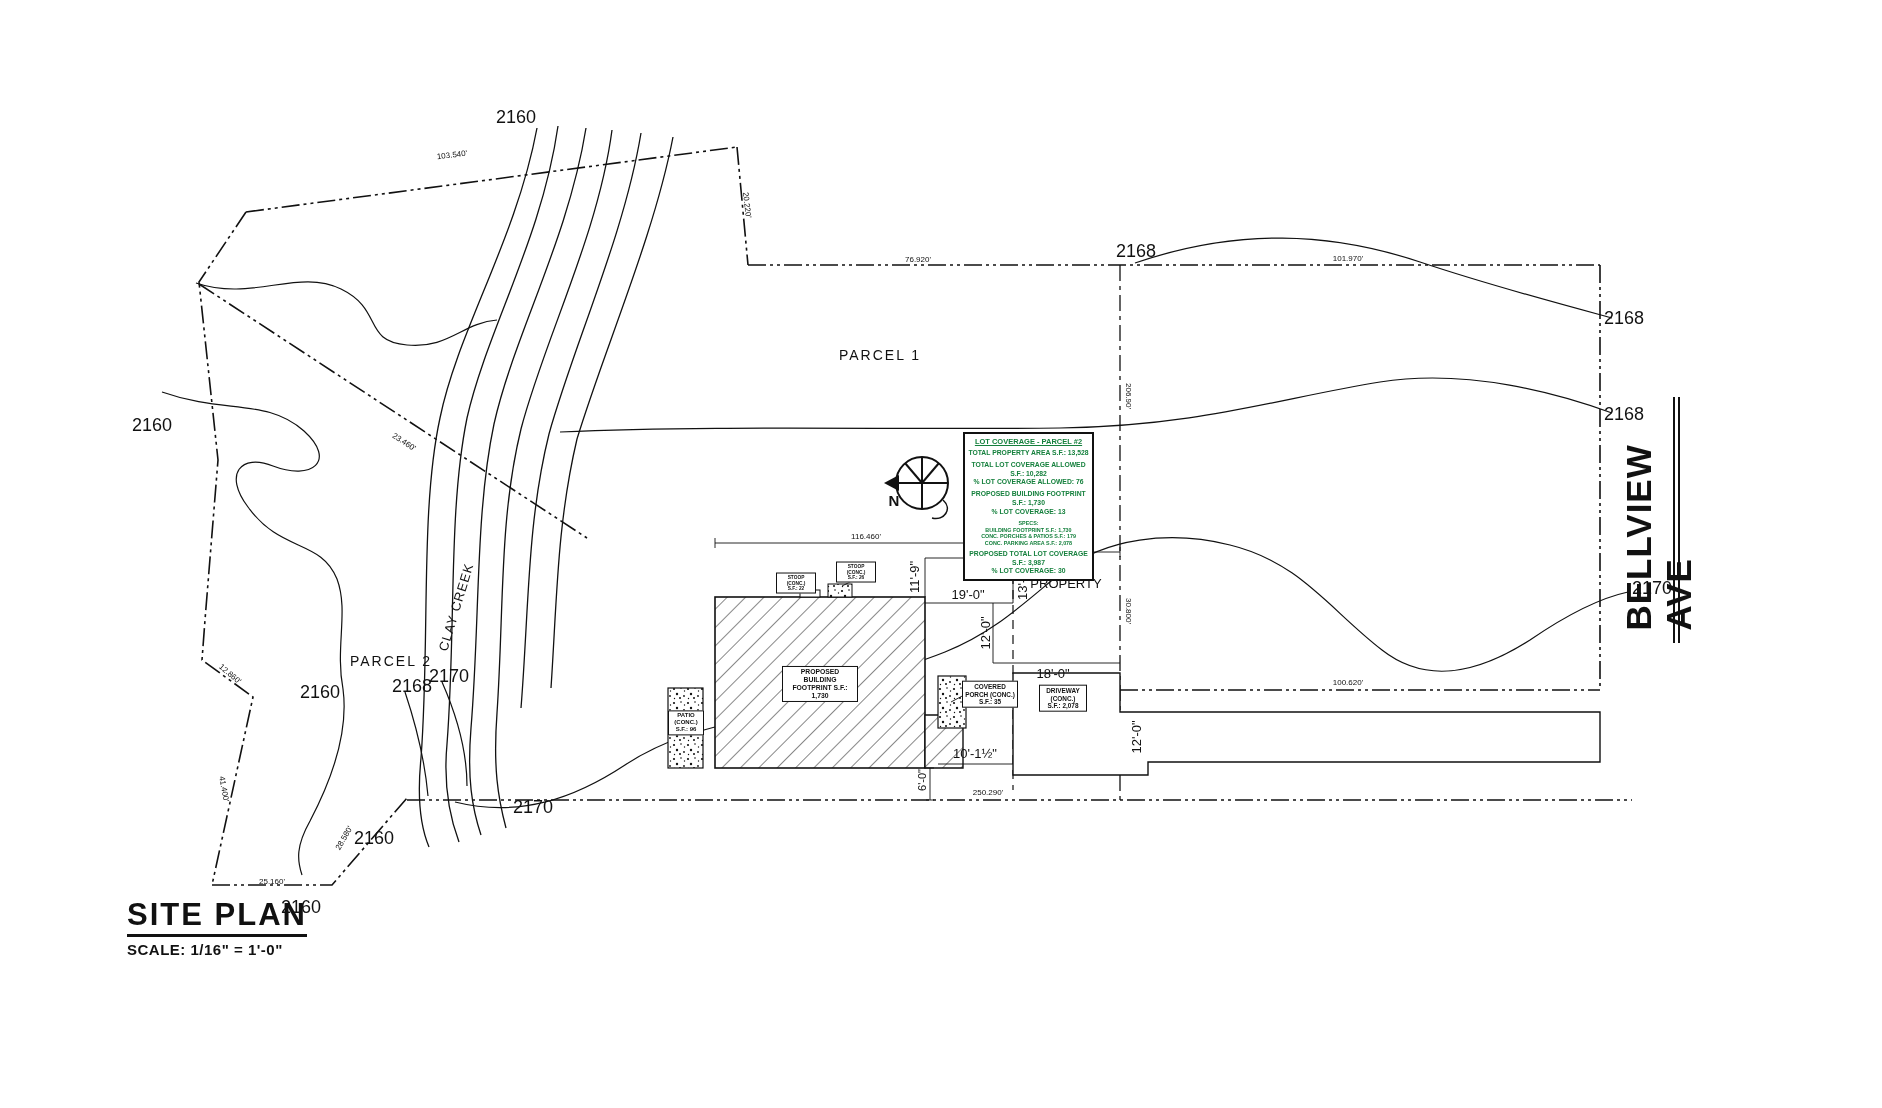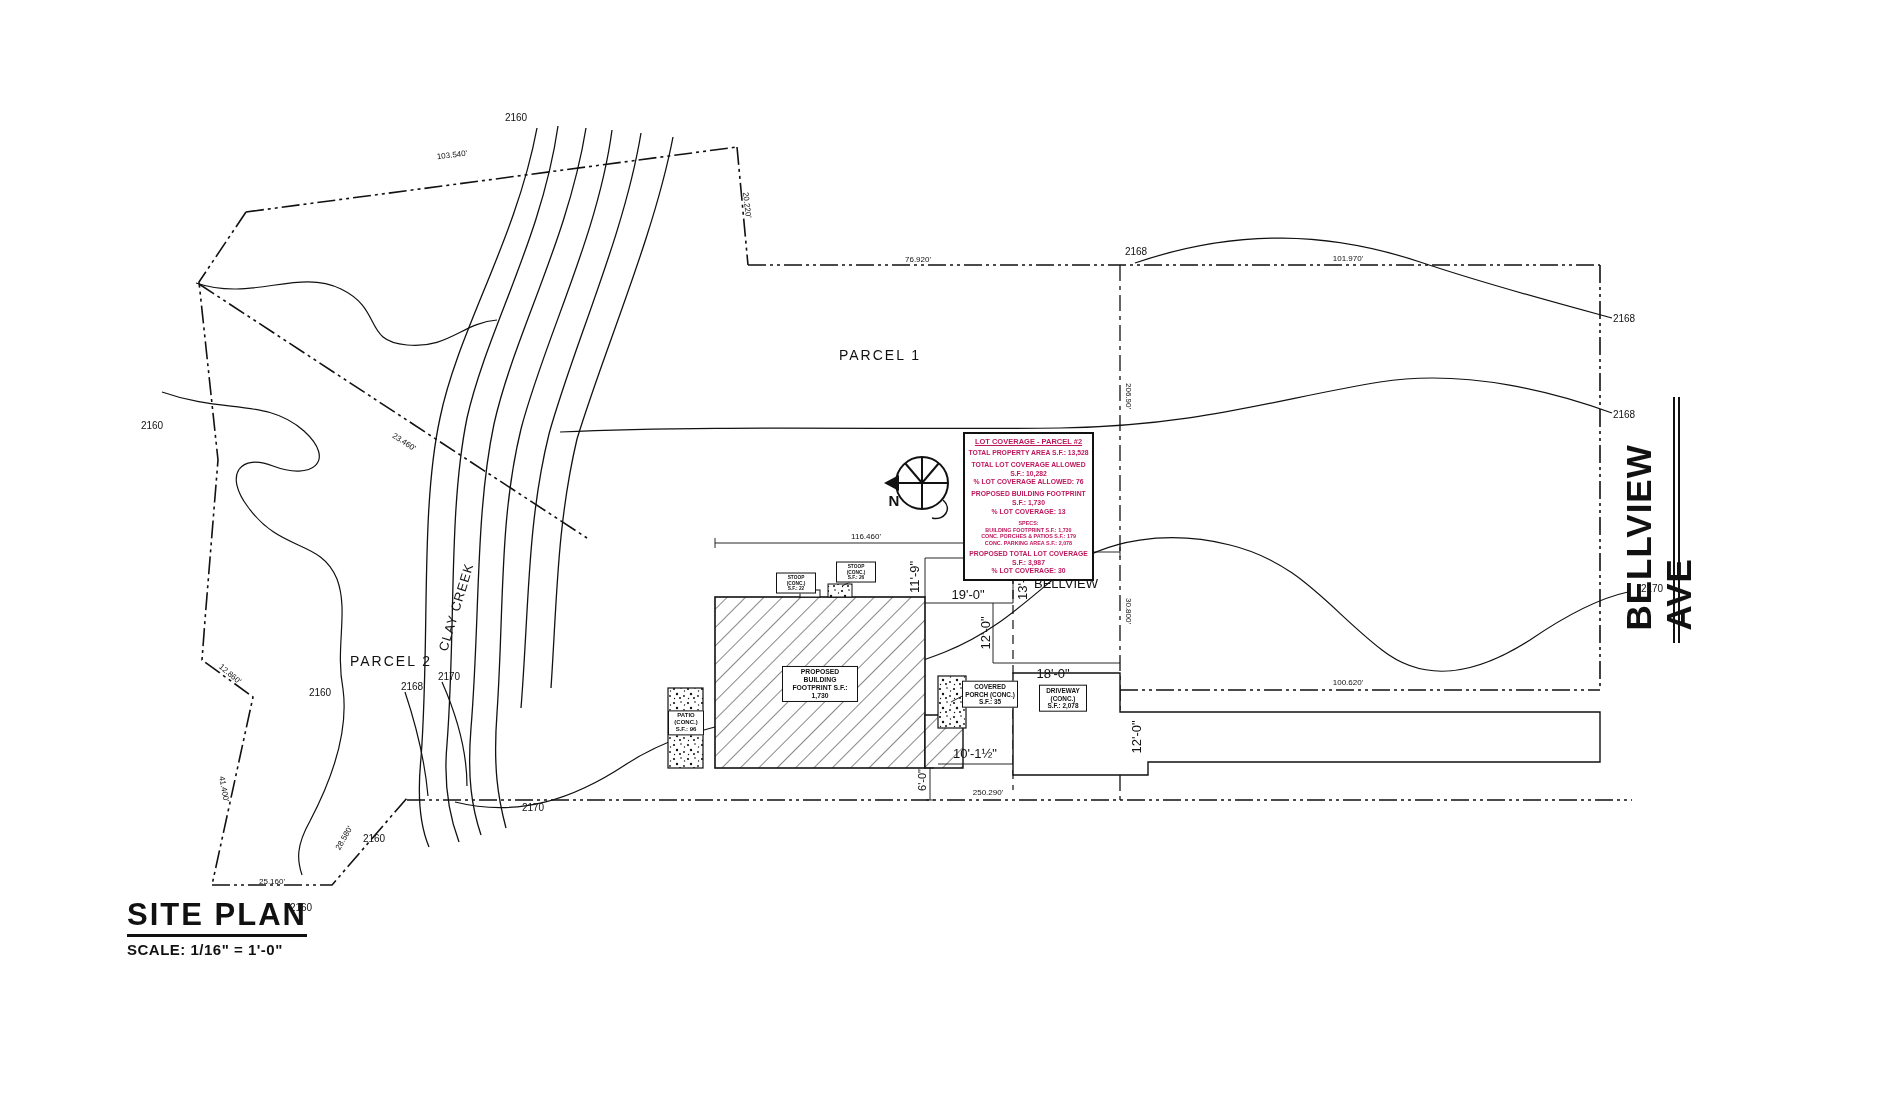--- a/index.html
+++ b/index.html
@@ -3,32 +3,32 @@
 <meta charset="utf-8">
 <style>
   html,body{margin:0;padding:0;background:#fff;}
   .sheet{position:relative;width:1882px;height:1108px;background:#ffffff;overflow:hidden;
          font-family:"Liberation Sans",sans-serif;color:#111;}
   svg.lines{position:absolute;left:0;top:0;}
   .t{position:absolute;white-space:nowrap;color:#111;transform:translate(-50%,-50%);}
   .lbox{position:absolute;transform:translate(-50%,-50%);border:1px solid #111;background:#fff;
         text-align:center;line-height:1.18;font-weight:bold;padding:1px 2px;color:#111;}
   .covtable{position:absolute;left:963px;top:432px;width:131px;border:2px solid #111;background:#fff;
-            text-align:center;color:#be185d;padding:2px 1px 3px;box-sizing:border-box;}
+            text-align:center;color:#15803d;padding:2px 1px 3px;box-sizing:border-box;}
   .covtable .tt{font-size:7.5px;font-weight:bold;text-decoration:underline;margin:1px 0 3px;}
   .covtable .r{font-size:6.8px;font-weight:bold;line-height:1.3;}
   .covtable .sp{font-size:5.4px;font-weight:bold;line-height:1.25;}
   .covtable .gap{height:3px;}
   .big-title{position:absolute;left:127px;top:897px;font-size:31px;font-weight:bold;letter-spacing:2px;
              border-bottom:3px solid #111;padding-bottom:1px;text-align:right;}
   .scale-note{position:absolute;left:127px;top:941px;font-size:15px;font-weight:bold;letter-spacing:.5px;}
   .street{position:absolute;left:1659px;top:519px;font-size:35px;font-weight:bold;letter-spacing:1px;
           transform:translate(-50%,-50%) rotate(-90deg);}
   .parcel{font-size:14px;letter-spacing:2px;}
-  .contour{font-size:10px;}
+  .contour{font-size:18px;}
   .dimS{font-size:8px;}
   .dimF{font-size:13px;}
 </style>
 </head>
 <body>
 
 <div class="sheet">
 
   <svg class="lines" width="1882" height="1108" viewBox="0 0 1882 1108">
     <defs>
@@ -163,21 +163,21 @@
   <div class="t dimS" style="left:988px;top:792px;">250.290'</div>
   <div class="t dimS" style="left:1348px;top:682px;">100.620'</div>
   <div class="t dimS" style="left:1128px;top:396px;transform:translate(-50%,-50%) rotate(90deg);">206.90'</div>
   <div class="t dimS" style="left:1128px;top:611px;transform:translate(-50%,-50%) rotate(90deg);">30.800'</div>
 
   <div class="t dimF" style="left:914px;top:577px;transform:translate(-50%,-50%) rotate(-90deg);">11'-9"</div>
   <div class="t dimF" style="left:968px;top:594px;">19'-0"</div>
   <div class="t dimF" style="left:985px;top:633px;transform:translate(-50%,-50%) rotate(-90deg);">12'-0"</div>
   <div class="t dimF" style="left:1022px;top:578px;transform:translate(-50%,-50%) rotate(-90deg);">13'-7½"</div>
   <div class="t dimF" style="left:1066px;top:564px;">20'-0"</div>
-  <div class="t dimF" style="left:1066px;top:583px;">BELLVIEW</div>
+  <div class="t dimF" style="left:1066px;top:583px;">PROPERTY</div>
   <div class="t dimF" style="left:1053px;top:673px;">18'-0"</div>
   <div class="t dimF" style="left:975px;top:753px;">10'-1½"</div>
   <div class="t" style="left:922px;top:780px;font-size:11px;transform:translate(-50%,-50%) rotate(-90deg);">6'-0"</div>
   <div class="t dimF" style="left:1136px;top:737px;transform:translate(-50%,-50%) rotate(-90deg);">12'-0"</div>
 
   <div class="lbox" style="left:820px;top:684px;font-size:6.8px;width:70px;">
     <div>PROPOSED BUILDING</div>
     <div>FOOTPRINT S.F.: 1,730</div>
   </div>
   <div class="lbox" style="left:990px;top:694px;font-size:6.4px;width:50px;">

